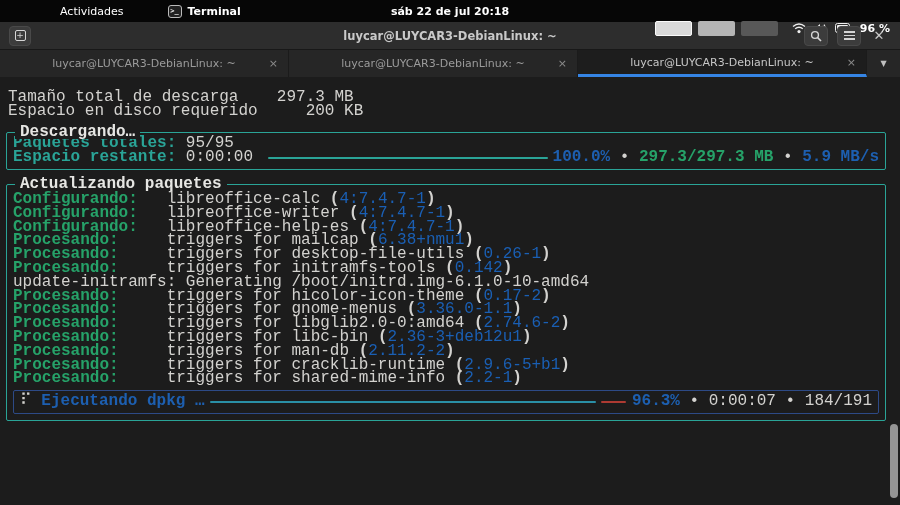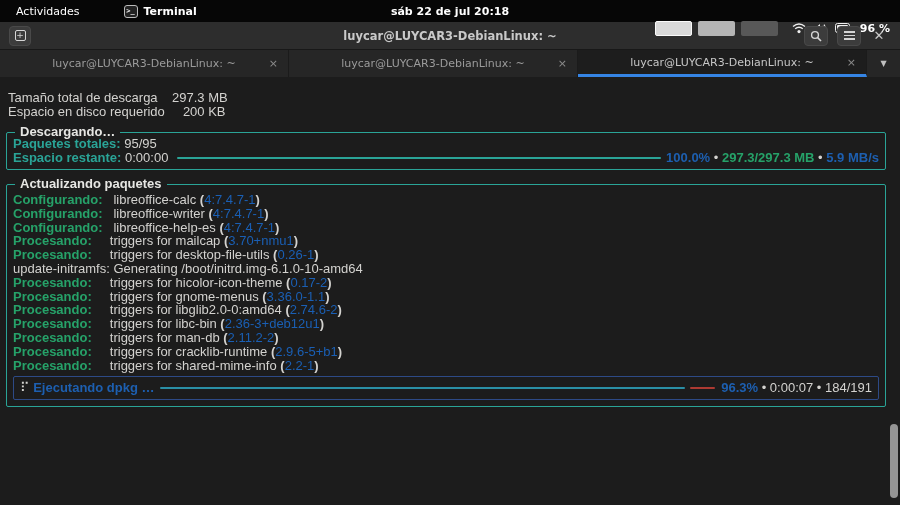--- a/index.html
+++ b/index.html
@@ -3,21 +3,21 @@
 <meta charset="utf-8">
 <style>
   * { margin:0; padding:0; box-sizing:border-box; }
   html,body { width:900px; height:505px; overflow:hidden; background:#1c1c1c;
     font-family:"DejaVu Sans","Liberation Sans",sans-serif; }
 
   
   .topbar { position:relative; width:900px; height:22px; background:#060606;
     display:flex; align-items:center; color:#fff; font-size:11px; }
   .tb-left { display:flex; align-items:center; gap:8px; padding-left:10px; }
-  .activities { padding:0 6px; font-weight:500; cursor:pointer; }
+  .activities { padding:0 6px; font-weight:500; cursor:pointer;margin-left:44px; }
   .appmenu { display:flex; align-items:center; gap:6px; margin-left:30px; font-weight:bold; }
   .term-ico { width:14px; height:13px; border:1px solid #bbb; border-radius:3px;
     background:#222; color:#eee; font-size:7px; line-height:11px; text-align:center;
     font-family:"DejaVu Sans Mono",monospace; }
   .tb-clock { position:absolute; left:0; right:0; text-align:center; font-weight:bold; }
   .tb-right { margin-left:auto; display:flex; align-items:center; padding-right:10px; z-index:2;margin-top:34px; }
   .ws-group { display:flex; gap:6px; margin-right:14px; }
   .ws { width:37px; height:15px; border-radius:2px; }
   .ws1 { background:#d9d9d9; border:1px solid #fafafa; }
   .ws2 { background:#b5b5b5; }
@@ -46,21 +46,21 @@
     border-right:1px solid #1b1b1b; cursor:pointer; }
   .tab-label { color:#9b9b9b; font-size:11px; }
   .tab.active { background:#1d1d1d; border-bottom:3px solid #3584e4; }
   .tab.active .tab-label { color:#c6c6c6; }
   .tab-close { position:absolute; right:10px; color:#8b8b8b; font-size:11px; cursor:pointer; }
   .tab-chevron { flex:1; display:flex; align-items:center; justify-content:center;
     color:#c0c0c0; font-size:8px; cursor:pointer; }
 
   
   .terminal { position:relative; width:900px; height:428px; background:#1c1c1c;
-    font-family:Liberation Sans, sans-serif; font-size:13px; color:#d3d2cf;
+    font-family:Liberation Mono, monospace; font-size:16px; color:#d3d2cf;
     padding:14px 8px 0 8px; }
   .tline { height:13.8px; line-height:13.8px; white-space:pre; }
   .lab-teal { color:#2aa497; font-weight:bold; }
   .lab-green { color:#26a269; font-weight:bold; }
   .blue { color:#1d5fb0; font-weight:bold; }
   .grn  { color:#26a269; font-weight:bold; }
   .par  { color:#d3d2cf; font-weight:bold; }
   .ver  { color:#1a5fb4; }
 
   .tbox { position:relative; border:1px solid #2aa497; border-radius:2px;
@@ -191,25 +191,26 @@
 
   <div class="tbox box-update">
     <div class="tbox-title">Actualizando paquetes</div>
     <div id="pkglines">
   <div class="tline"><span class="lab-green">Configurando:</span><span class="body">   libreoffice-calc </span><span class="par">(</span><span class="ver">4:7.4.7-1</span><span class="par">)</span></div>
 
   <div class="tline"><span class="lab-green">Configurando:</span><span class="body">   libreoffice-writer </span><span class="par">(</span><span class="ver">4:7.4.7-1</span><span class="par">)</span></div>
 
   <div class="tline"><span class="lab-green">Configurando:</span><span class="body">   libreoffice-help-es </span><span class="par">(</span><span class="ver">4:7.4.7-1</span><span class="par">)</span></div>
 
-  <div class="tline"><span class="lab-green">Procesando:</span><span class="body">     triggers for mailcap </span><span class="par">(</span><span class="ver">3.70+nmu1</span><span class="par">)</span></div>
+  <div class="tline"><span class="lab-green">Procesando:</span><span class="body">     triggers for mailcap </span><span class="par">(</span><span class="ver">6.38+nmu1</span><span class="par">)</span></div>
 
 
   <div class="tline"><span class="lab-green">Procesando:</span><span class="body">     triggers for desktop-file-utils </span><span class="par">(</span><span class="ver">0.26-1</span><span class="par">)</span></div>
 
+  <div class="tline"><span class="lab-green">Procesando:</span><span class="body">     triggers for initramfs-tools </span><span class="par">(</span><span class="ver">0.142</span><span class="par">)</span></div>
 <div class="tline">update-initramfs: Generating /boot/initrd.img-6.1.0-10-amd64</div>
   <div class="tline"><span class="lab-green">Procesando:</span><span class="body">     triggers for hicolor-icon-theme </span><span class="par">(</span><span class="ver">0.17-2</span><span class="par">)</span></div>
 
   <div class="tline"><span class="lab-green">Procesando:</span><span class="body">     triggers for gnome-menus </span><span class="par">(</span><span class="ver">3.36.0-1.1</span><span class="par">)</span></div>
 
   <div class="tline"><span class="lab-green">Procesando:</span><span class="body">     triggers for libglib2.0-0:amd64 </span><span class="par">(</span><span class="ver">2.74.6-2</span><span class="par">)</span></div>
 
   <div class="tline"><span class="lab-green">Procesando:</span><span class="body">     triggers for libc-bin </span><span class="par">(</span><span class="ver">2.36-3+deb12u1</span><span class="par">)</span></div>
 
   <div class="tline"><span class="lab-green">Procesando:</span><span class="body">     triggers for man-db </span><span class="par">(</span><span class="ver">2.11.2-2</span><span class="par">)</span></div>

